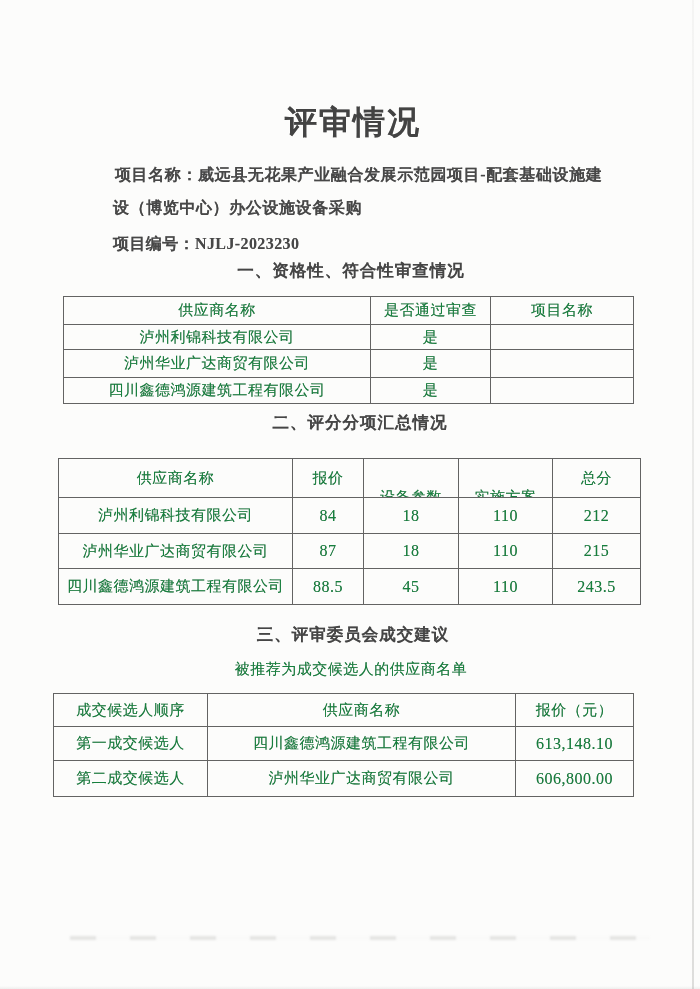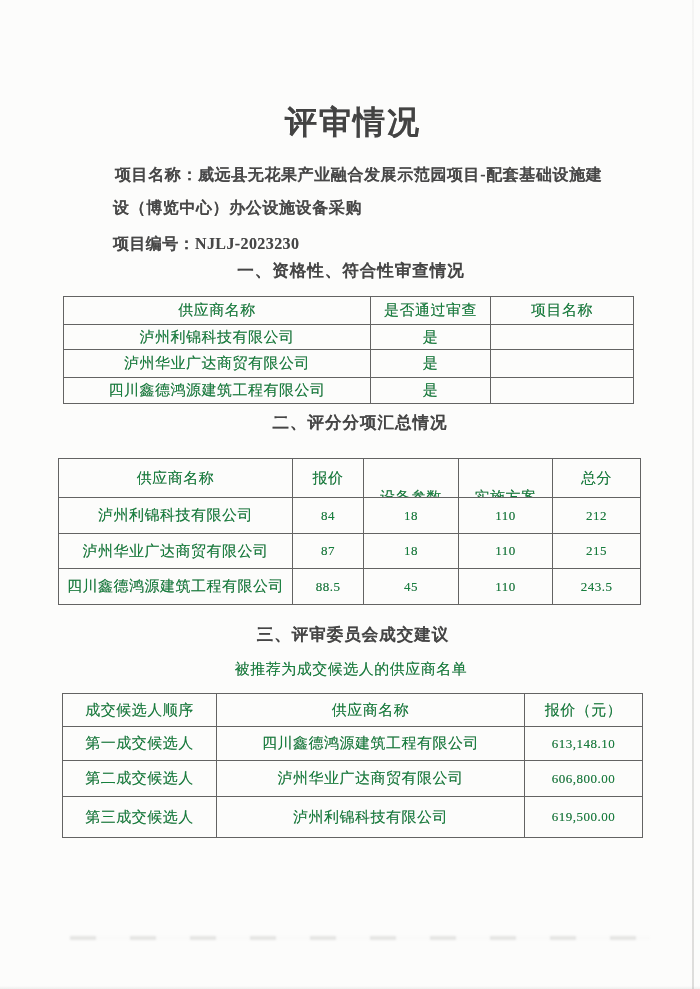--- a/index.html
+++ b/index.html
@@ -99,27 +99,27 @@
   #table1 tr.r2 td { height: 28px; }
   #table1 tr.r3 td { height: 26px; }
 
   #table2 { left: 58px; top: 458px; width: 582px; }
   #table2 tr.hdr td { height: 39px; }
   #table2 tr.r1 td { height: 36px; }
   #table2 tr.r2 td { height: 35px; }
   #table2 tr.r3 td { height: 36px; }
   #table2 td.hdr-low span { position: relative; top: 19px; display: inline-block; }
 
-  #table3 { left: 53px; top: 693px; width: 580px; margin-left: 9px; }
+  #table3 { left: 53px; top: 693px; width: 580px; }
   #table3 tr.hdr td { height: 33px; }
   #table3 tr.r1 td { height: 34px; }
   #table3 tr.r2 td { height: 36px; }
   #table3 tr.r3 td { height: 41px; }
 
-  .num { font-size: 13px; letter-spacing: 0.8px; }
+  .num { font-size: 16px; letter-spacing: 0.8px; }
 
   
   .artifact-right-line {
     position: absolute;
     top: 0;
     left: 692px;
     width: 2px;
     height: 989px;
     background: linear-gradient(to bottom, rgba(190,190,188,0.12), rgba(175,175,172,0.4));
   }
@@ -247,25 +247,20 @@
       <tr class="r1">
         <td>第一成交候选人</td>
         <td>四川鑫德鸿源建筑工程有限公司</td>
         <td class="num">613,148.10</td>
       </tr>
       <tr class="r2">
         <td>第二成交候选人</td>
         <td>泸州华业广达商贸有限公司</td>
         <td class="num">606,800.00</td>
       </tr>
-      <tr class="r3">
-        <td>第三成交候选人</td>
-        <td>泸州利锦科技有限公司</td>
-        <td class="num">619,500.00</td>
-      </tr>
     </tbody>
       </table>
 
   </div>
 
   <div class="artifact-right-line"></div>
   <div class="artifact-bottom-smudge"></div>
   <div class="artifact-bottom-edge"></div>
 </div>
 

